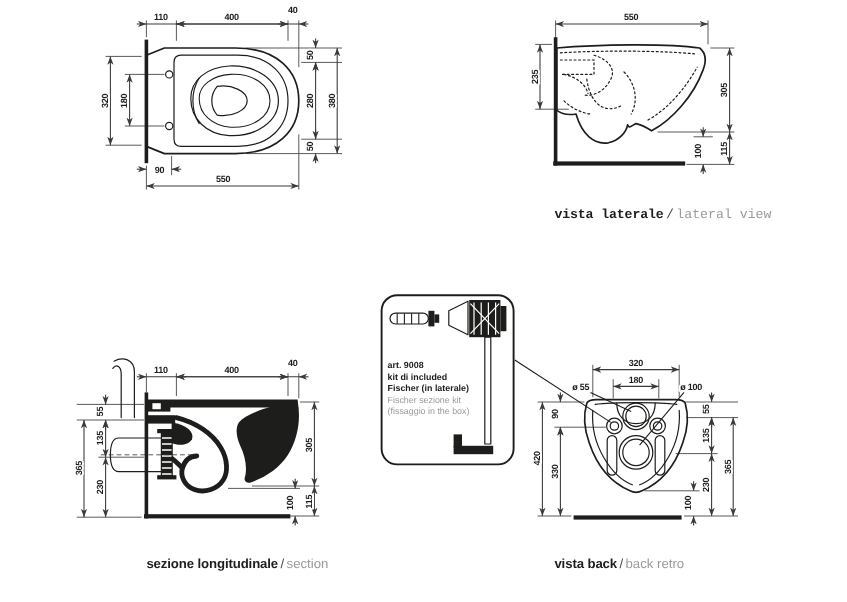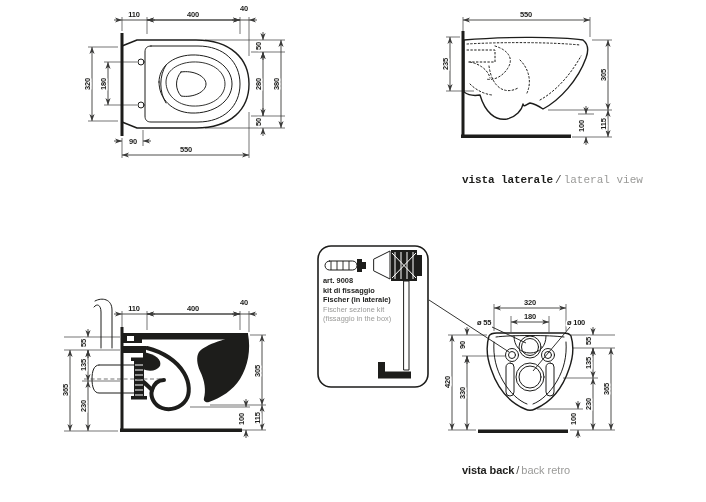--- a/index.html
+++ b/index.html
@@ -18,21 +18,21 @@
   .dl {stroke:#3a3a39;stroke-width:.9;fill:none;}
   .ldr{stroke:#1d1d1b;stroke-width:.9;fill:none;}
   .dt {font:700 7.5px "Liberation Sans",sans-serif;fill:#1d1d1b;text-anchor:middle;
        letter-spacing:-.2px;paint-order:stroke;stroke:#fff;stroke-width:3px;stroke-linejoin:round;}
   
   .cap{position:absolute;font-size:11px;white-space:nowrap;color:#1d1d1b;}
   .cap b{font-weight:700;letter-spacing:-.1px;}
   .cap .sep{color:#4a4a48;padding:0 2px;}
   .cap .en{color:#9a9a98;}
   
-  .kit{position:absolute;left:323px;top:276px;font-size:7.4px;line-height:9.6px;color:#1d1d1b;}
+  .kit{position:absolute;left:323px;top:300px;font-size:7.4px;line-height:9.6px;color:#1d1d1b;}
   .kit .b{font-weight:700;}
   .kit .g{color:#9a9a98;}
 </style>
 </head>
 <body>
 
 <div class="stage">
 
 <svg width="706" height="502" viewBox="0 0 706 502">
   <defs>
@@ -258,25 +258,28 @@
       <rect class="i" x="404" y="281" width="5" height="89"></rect>
       <rect class="blk" x="378" y="371.5" width="33" height="7"></rect>
       <rect class="blk" x="378" y="362" width="7" height="11"></rect>
     </g>
   </g>
 </svg>
 
 <div class="cap" style="left:462px;top:174px;font-family:Liberation Mono, monospace;">
   <b>vista laterale</b><span class="sep">/</span><span class="en">lateral view</span>
 </div>
+<div class="cap" style="left:122px;top:464px;">
+  <b>sezione longitudinale</b><span class="sep">/</span><span class="en">section</span>
+</div>
 <div class="cap" style="left:462px;top:464px;">
   <b>vista back</b><span class="sep">/</span><span class="en">back retro</span>
 </div>
 
 <div class="kit">
   <div class="b">art. 9008</div>
-  <div class="b">kit di fissaggio</div>
+  <div class="b">kit di included</div>
   <div class="b">Fischer (in laterale)</div>
   <div class="g">Fischer sezione kit</div>
   <div class="g">(fissaggio in the box)</div>
 </div>
 
 </div>
 
 </body></html>

